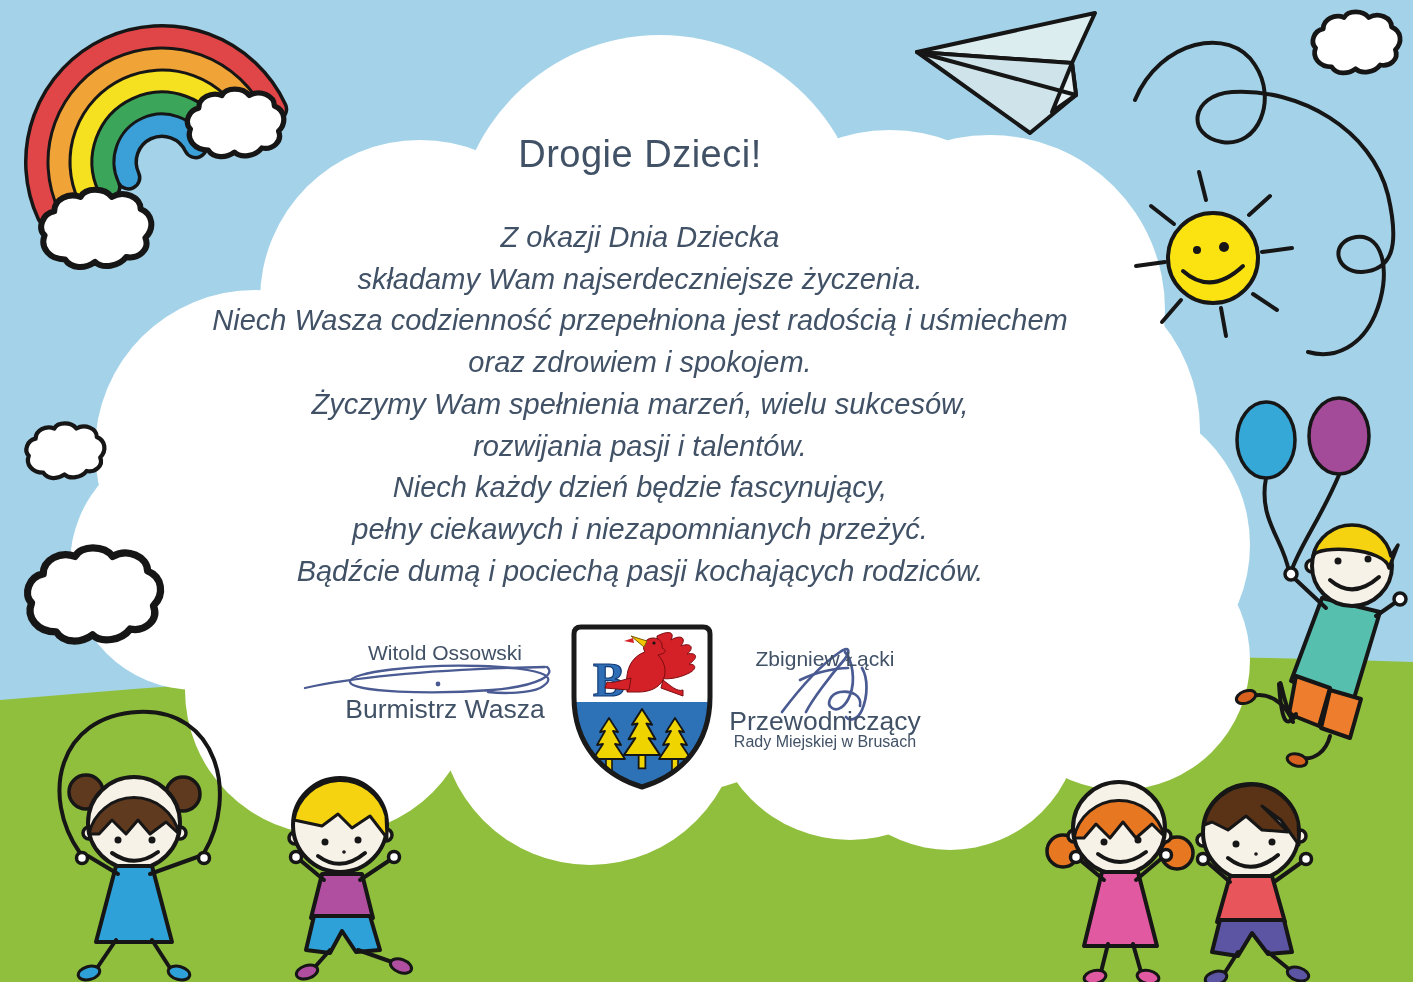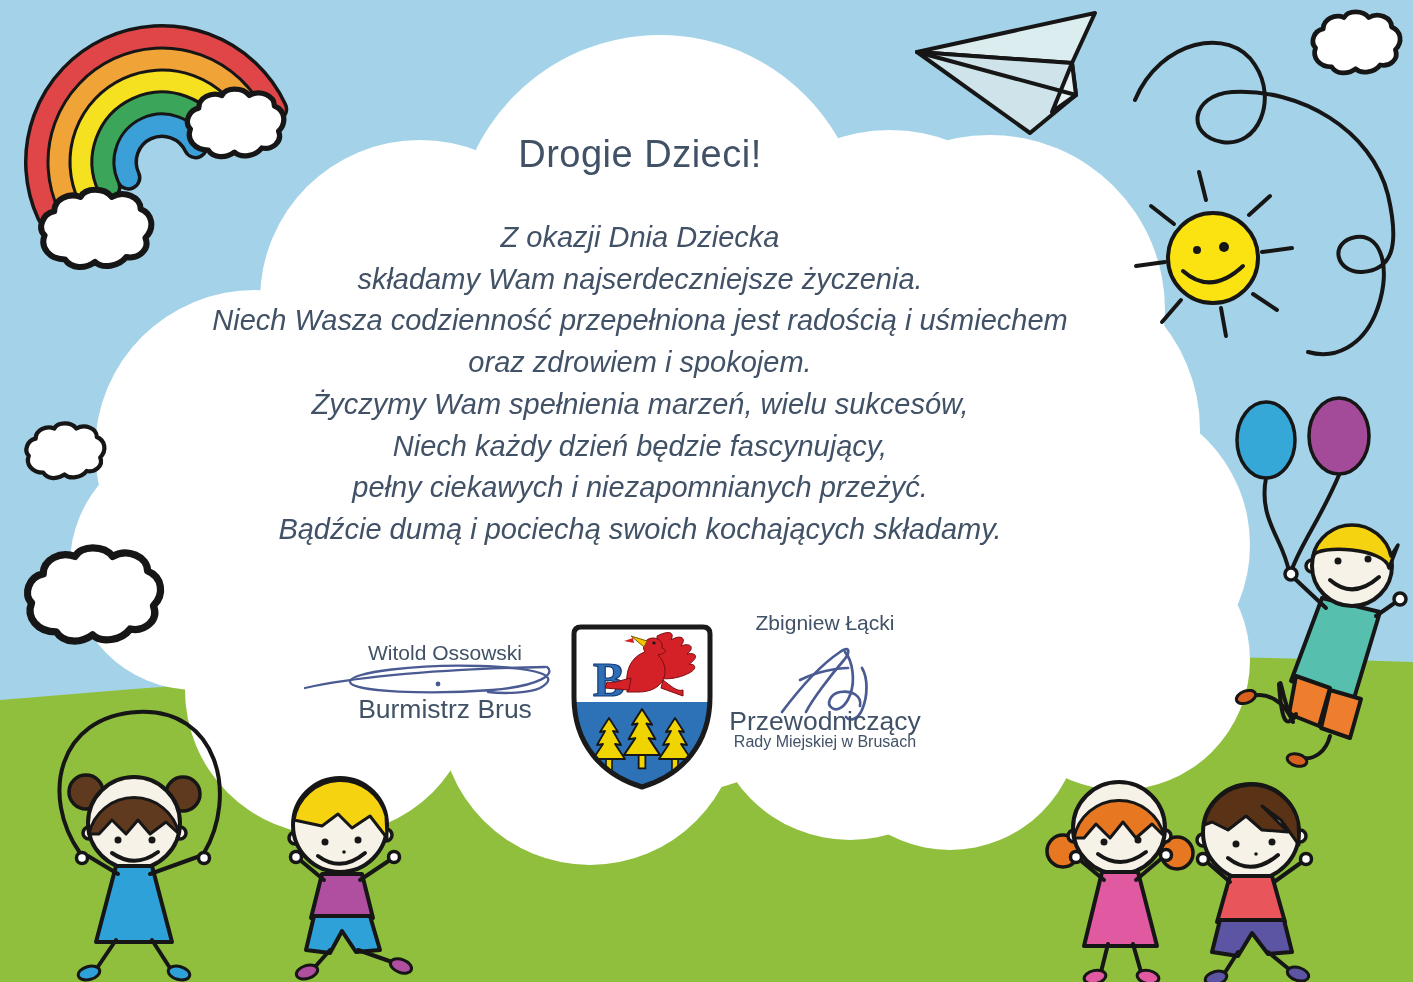--- a/index.html
+++ b/index.html
@@ -10,21 +10,21 @@
   .canvas{position:relative;width:1413px;height:982px;overflow:hidden;background:var(--sky);}
   .art{position:absolute;left:0;top:0;width:1413px;height:982px;display:block;}
   .txt{position:absolute;color:var(--ink);}
   .center{text-align:center;}
   .title{left:0;top:133px;width:1280px;font-size:38px;letter-spacing:.5px;}
   .message{left:0;top:217px;width:1280px;font-size:29px;line-height:41.7px;font-style:italic;}
   .sig-name{font-size:21px;}
   .sig-role{font-size:26.5px;}
   .sig-left-name{left:300px;top:641px;width:290px;}
   .sig-left-role{left:300px;top:694px;width:290px;}
-  .sig-right-name{left:680px;top:611px;width:290px;}
+  .sig-right-name{left:680px;top:647px;width:290px;}
   .sig-right-role{left:680px;top:706px;width:290px;}
   .sig-right-dept{left:680px;top:733px;width:290px;font-size:16px;}
   .date-line{left:320px;top:883px;width:650px;font-size:28px;font-weight:bold;color:var(--date);}
   
   .ln{stroke:#161616;stroke-width:4;stroke-linecap:round;fill:none;}
   .fig{stroke:#161616;stroke-width:4;stroke-linejoin:round;}
   .skin{fill:#f7f2e8;}
   .sigink{stroke:var(--sig);fill:none;stroke-linecap:round;}
 </style>
 </head>
@@ -269,25 +269,26 @@
   </svg>
 
   <div class="txt center title">Drogie Dzieci!</div>
 
   <div class="txt center message">
     <div>Z okazji Dnia Dziecka</div>
     <div>składamy Wam najserdeczniejsze życzenia.</div>
     <div>Niech Wasza codzienność przepełniona jest radością i uśmiechem</div>
     <div>oraz zdrowiem i spokojem.</div>
     <div>Życzymy Wam spełnienia marzeń, wielu sukcesów,</div>
+    <div>rozwijania pasji i talentów.</div>
     <div>Niech każdy dzień będzie fascynujący,</div>
     <div>pełny ciekawych i niezapomnianych przeżyć.</div>
-    <div>Bądźcie dumą i pociechą swoich kochających składamy.</div>
+    <div>Bądźcie dumą i pociechą pasji kochających rodziców.</div>
   </div>
 
   <div class="txt center sig-name sig-left-name">Witold Ossowski</div>
-  <div class="txt center sig-role sig-left-role">Burmistrz Brus</div>
+  <div class="txt center sig-role sig-left-role">Burmistrz Wasza</div>
 
   <div class="txt center sig-name sig-right-name">Zbigniew Łącki</div>
   <div class="txt center sig-role sig-right-role">Przewodniczący</div>
   <div class="txt center sig-right-dept">Rady Miejskiej w Brusach</div>
 
 </div>
 
 </body></html>

